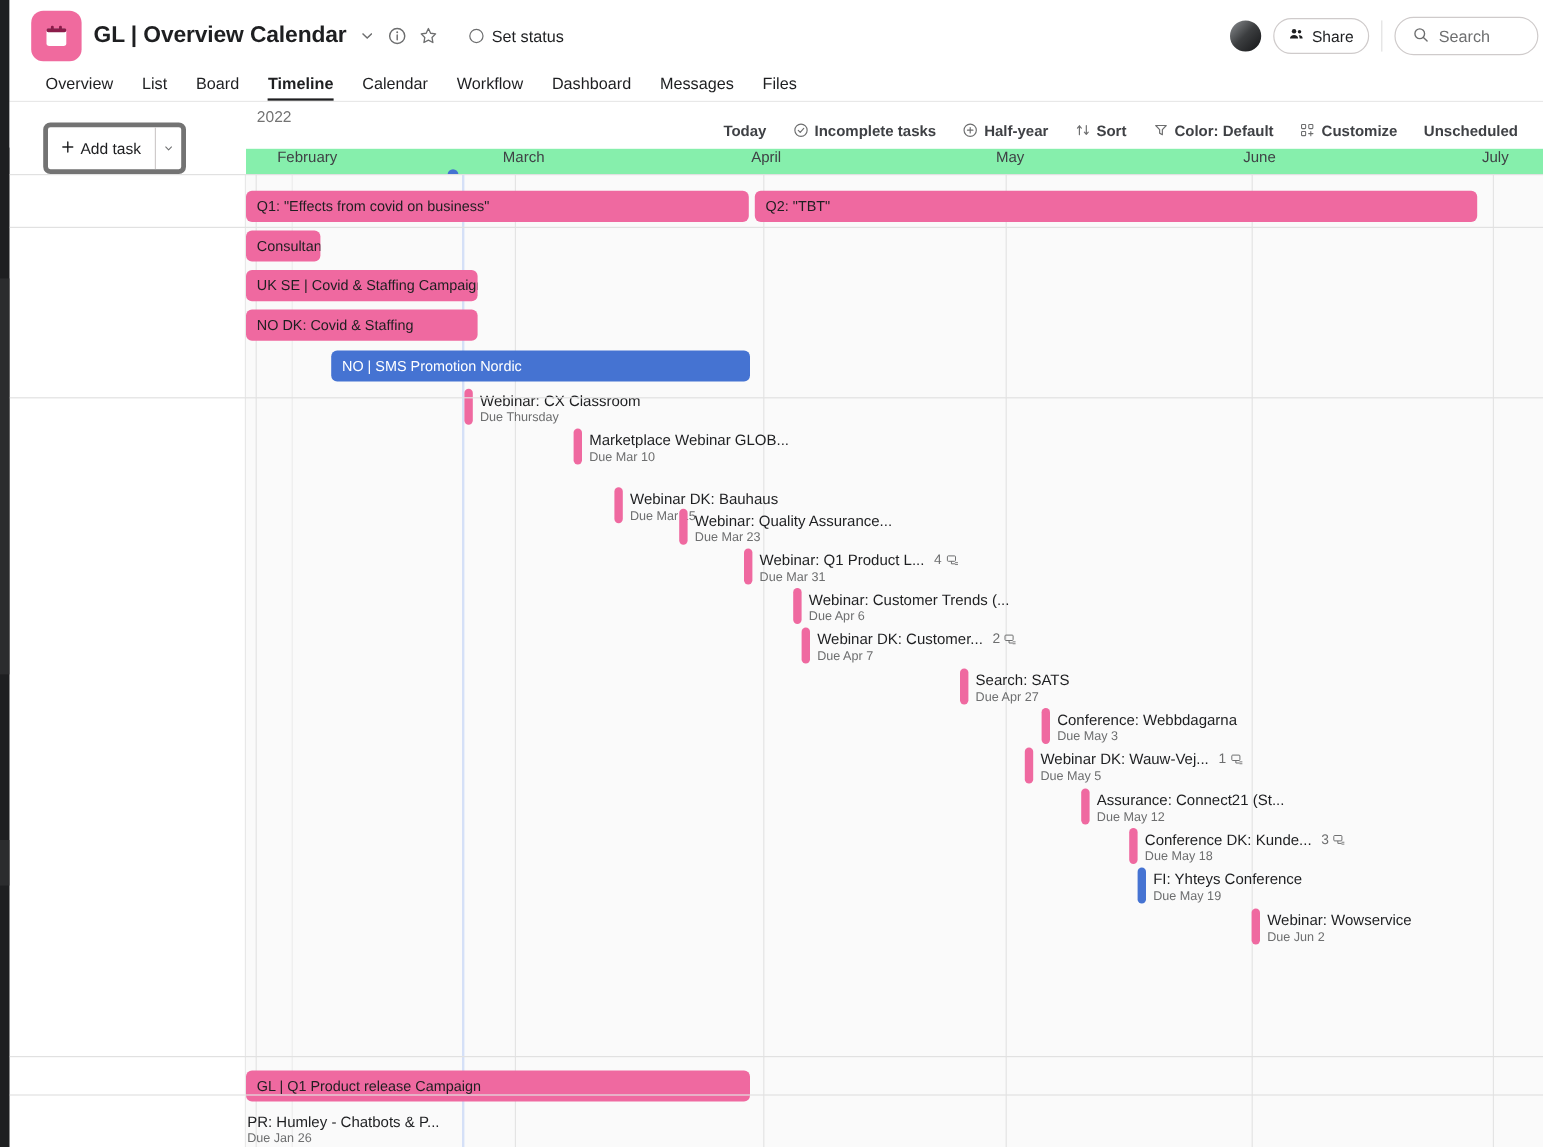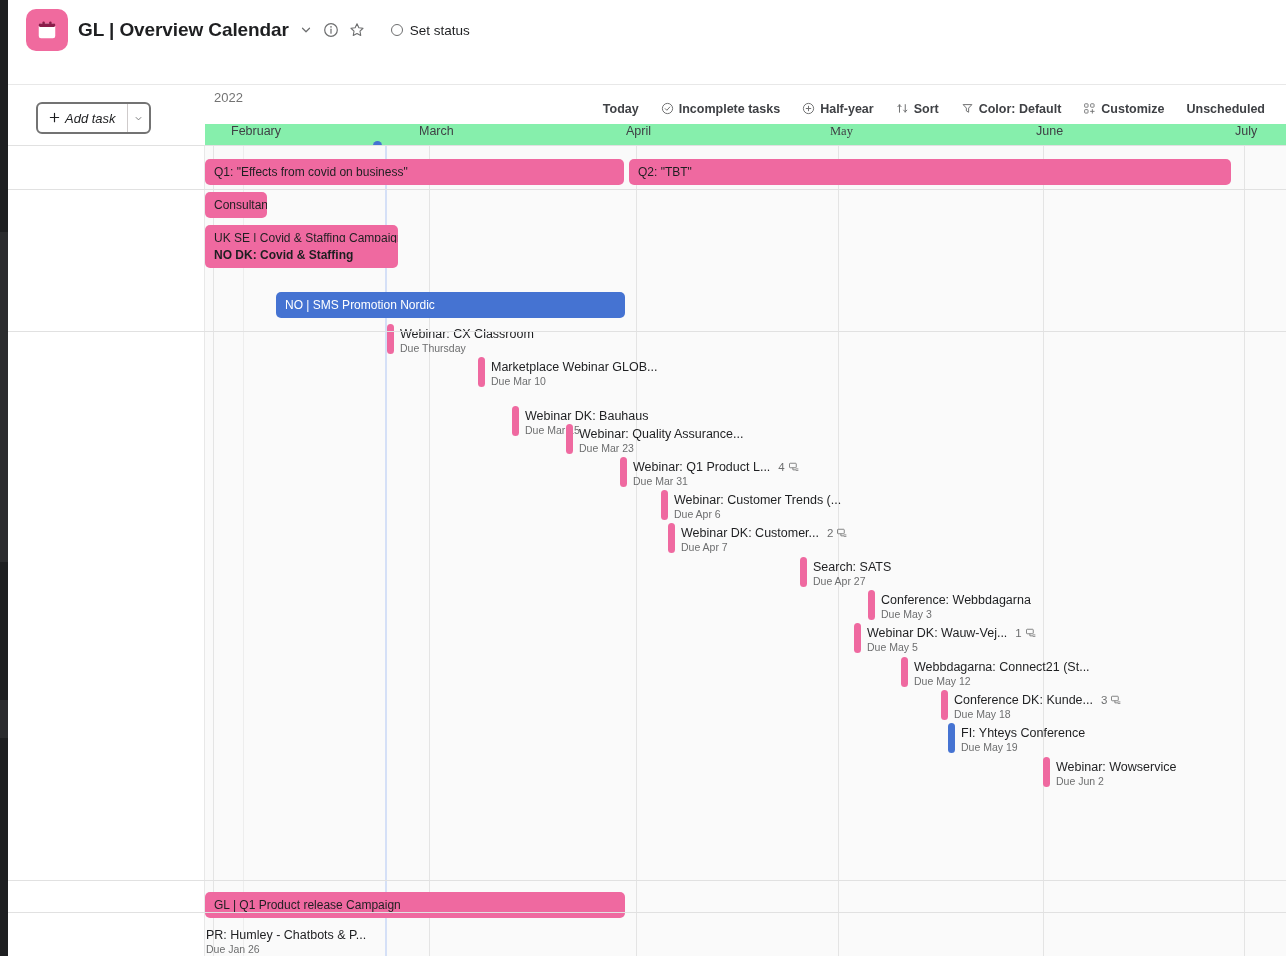--- a/index.html
+++ b/index.html
@@ -92,22 +92,22 @@
     background: #e8e8e8;
   }
 
   
   .toolbar {
     position: absolute; left: 8px; top: 85px; width: 1278px; height: 38px;
     background: #fff;
   }
   .addtask {
     position: absolute; left: 28px; top: 17px;
-    display: flex; height: 32px; border: 2px solid #737373; border-radius: 6px;
-    overflow: hidden; background: #fff; font-style: italic;
+    display: flex; height: 43px; border: 4px solid #737373; border-radius: 6px;
+    overflow: hidden; background: #fff;
   }
   .addtask .lbl {
     display: flex; align-items: center; gap: 5px; padding: 0 11px;
     font-size: 13px; color: #1e1f21; white-space: nowrap;
   }
   .addtask .caret {
     display: flex; align-items: center; justify-content: center;
     width: 22px; border-left: 1px solid #cfcbcb; color: #6d6e6f;
   }
   .year-label {
@@ -240,21 +240,56 @@
         <svg width="16" height="16" viewBox="0 0 16 16">
             <path d="M8 1.8l1.85 3.9 4.15.55-3 2.98.73 4.22L8 11.45l-3.73 2 .73-4.22-3-2.98 4.15-.55z" stroke="#6d6e6f" stroke-width="1.1" fill="none" stroke-linejoin="round"></path>
           </svg>
       </span>
       <div class="set-status">
         <span class="circ-o"></span>
         <span>Set status</span>
       </div>
     </div>
 
-
+    <div class="header-right">
+      <div class="avatar"></div>
+      <div class="share-btn">
+        <span>
+          <svg width="13" height="13" viewBox="0 0 16 16" fill="#1e1f21">
+              <circle cx="5.4" cy="5" r="2.3"></circle>
+              <circle cx="11" cy="5.6" r="1.8"></circle>
+              <path d="M1.2 12.4c0-2.2 1.9-3.5 4.2-3.5s4.2 1.3 4.2 3.5z"></path>
+              <path d="M10.6 9.2c2 0 3.6 1.1 3.6 3.2h-3.1c0-1.2-.3-2.3-.9-3.1z"></path>
+            </svg>
+        </span>
+        <span>Share</span>
+      </div>
+      <div class="divider-v"></div>
+      <div class="search-box">
+        <span>
+          <svg width="14" height="14" viewBox="0 0 16 16">
+              <circle cx="7" cy="7" r="4.6" stroke="#6d6e6f" stroke-width="1.3" fill="none"></circle>
+              <path d="M10.5 10.5L14 14" stroke="#6d6e6f" stroke-width="1.3" stroke-linecap="round"></path>
+            </svg>
+        </span>
+        <span>Search</span>
+      </div>
+    </div>
+
+    <div class="tabs" id="tabs">
+        <div class="tab">Overview</div>
+        <div class="tab">List</div>
+        <div class="tab">Board</div>
+        <div class="tab active">Timeline</div>
+        <div class="tab">Calendar</div>
+        <div class="tab">Workflow</div>
+        <div class="tab">Dashboard</div>
+        <div class="tab">Messages</div>
+        <div class="tab">Files</div>
+      </div>
   </div>
   <div class="tabs-underline"></div>
 
   <div class="toolbar">
     <div class="addtask">
       <span class="lbl">
         <span>
           <svg width="11" height="11" viewBox="0 0 12 12">
               <path d="M6 1.5v9M1.5 6h9" stroke="#1e1f21" stroke-width="1.3" stroke-linecap="round"></path>
             </svg>
@@ -321,21 +356,21 @@
           <span>Unscheduled</span>
         </div>
       </div>
   </div>
   <div class="year-label">2022</div>
 
   <div class="month-head" id="months">
       <div class="month-lbl" style="left: 26px;">February</div>
       <div class="month-lbl" style="left: 214px;">March</div>
       <div class="month-lbl" style="left: 421px;">April</div>
-      <div class="month-lbl" style="left: 625px; font-family: Liberation Serif, serif;">May</div>
+      <div class="month-lbl" style="left: 625px;">May</div>
       <div class="month-lbl" style="left: 831px;">June</div>
       <div class="month-lbl" style="left: 1030px;">July</div>
       <div class="today-dot" style="left: 168px; top: 17px;"></div>
     </div>
 
   <div class="gridarea">
     <div class="track" id="track">
         <div class="vline" style="left: 8px;"></div>
         <div class="vline sub" style="left: 38px;"></div>
         <div class="vline" style="left: 224px;"></div>
@@ -373,21 +408,21 @@
         <div class="grp-label" style="top: 784px;">
           <span class="tri"></span>
           <span>Press Releases</span>
         </div>
       </div>
     <div id="bars">
         <div class="bar pink" style="left: 197px; top: 14px; width: 419px;">Q1: "Effects from covid on business"</div>
         <div class="bar pink" style="left: 621px; top: 14px; width: 602px;">Q2: "TBT"</div>
         <div class="bar pink" style="left: 197px; top: 47px; width: 62px;">Consultancy</div>
         <div class="bar pink" style="left: 197px; top: 80px; width: 193px;">UK SE | Covid &amp; Staffing Campaign</div>
-        <div class="bar pink" style="left: 197px; top: 97px; width: 193px; font-weight: bold;">NO DK: Covid &amp; Staffing</div>
+        <div class="bar pink" style="left: 197px; top: 113px; width: 193px;">NO DK: Covid &amp; Staffing</div>
         <div class="bar blue" style="left: 268px; top: 147px; width: 349px;">NO | SMS Promotion Nordic</div>
         <div class="bar pink" style="left: 197px; top: 747px; width: 420px;">GL | Q1 Product release Campaign</div>
       </div>
     <div id="events">
         <div class="ev" style="left: 379px; top: 179px;">
           <div class="stick pink"></div>
           <div class="txt">
             <div class="t1">
               <span>Webinar: CX Classroom</span>
             </div>
@@ -502,21 +537,21 @@
                 </span>
               </span>
             </div>
             <div class="t2">Due May 5</div>
           </div>
         </div>
         <div class="ev" style="left: 893px; top: 512px;">
           <div class="stick pink"></div>
           <div class="txt">
             <div class="t1">
-              <span>Webbdagarna: Connect21 (St...</span>
+              <span>Assurance: Connect21 (St...</span>
             </div>
             <div class="t2">Due May 12</div>
           </div>
         </div>
         <div class="ev" style="left: 933px; top: 545px;">
           <div class="stick pink"></div>
           <div class="txt">
             <div class="t1">
               <span>Conference DK: Kunde...</span>
               <span class="sub-count">

